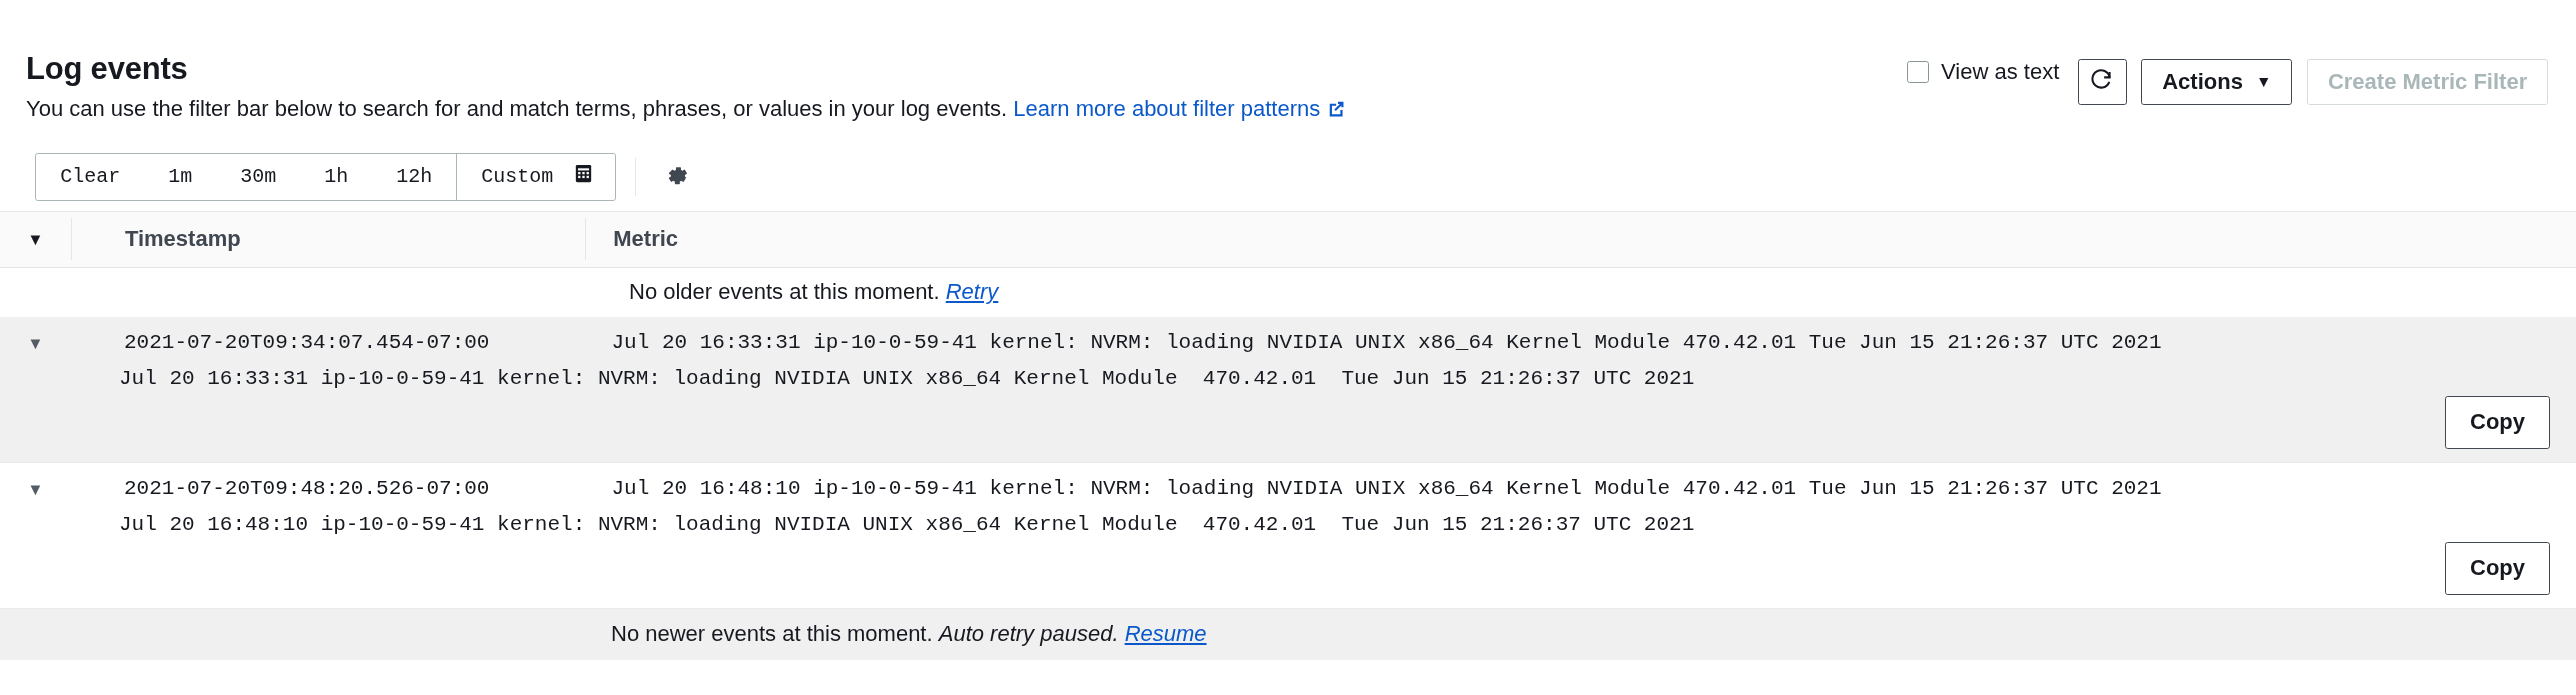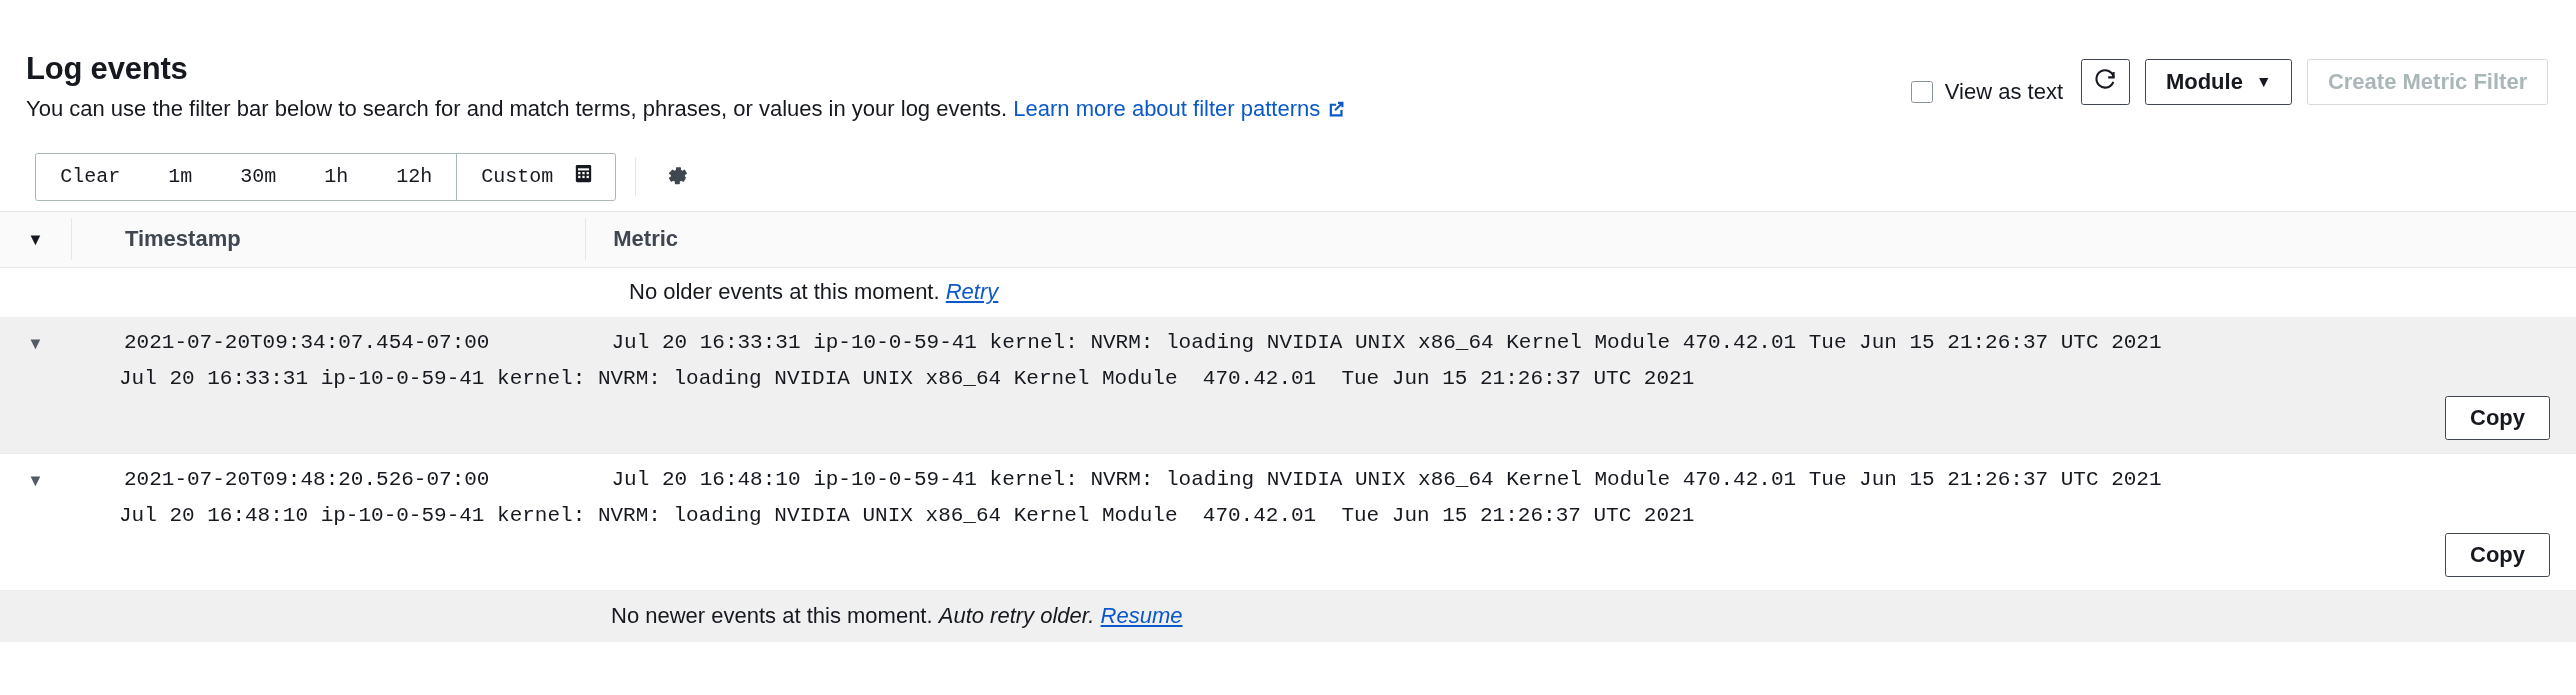--- a/index.html
+++ b/index.html
@@ -23,21 +23,21 @@
   .header-left { flex: 0 0 auto; padding-top: 3.7px; }
   .page-title {
     font-size: 31px; font-weight: bold; letter-spacing: -0.2px;
     color: #16191f; line-height: 1.2; margin: 0 0 7.3px 0;
   }
   .page-desc { font-size: 22px; color: #16191f; line-height: 1.35; }
   .page-desc .link { color: #0a58ca; text-decoration: none; }
   .ext-icon { display: inline-block; vertical-align: -1.8px; margin-left: 6.4px; }
 
   .header-right {
-    margin-left: auto; display: flex; align-items: flex-end; gap: 14.6px;
+    margin-left: auto; display: flex; align-items: flex-start; gap: 14.6px;
     padding-top: 13px; padding-right: 1.8px;
   }
   .checkbox-wrap { display: flex; align-items: center; gap: 12px; margin-right: 3.7px; }
   .checkbox {
     width: 22px; height: 22px; border: 1.8px solid #879596; border-radius: 2.7px;
     background: #ffffff; display: inline-block;
   }
   .checkbox-label { font-size: 22px; color: #16191f; white-space: nowrap; }
 
   .btn {
@@ -120,21 +120,21 @@
     font-size: 21px; color: #16191f; white-space: pre;
   }
   .row-detail {
     font-family: "Liberation Mono", "DejaVu Sans Mono", monospace;
     font-size: 21px; color: #16191f; white-space: pre;
     padding: 13px 0 0 119px;
   }
   .copy-wrap { display: flex; justify-content: flex-end; padding: 5.5px 26px 13px 0; }
   .copy-btn {
     border: 1.8px solid #414750; border-radius: 2.7px; background: #ffffff;
-    color: #16191f; font-size: 22px; font-weight: bold; height: 44px;
+    color: #16191f; font-size: 22px; font-weight: bold; height: 53px;
     padding: 8px 24px; display: inline-flex; align-items: center; cursor: pointer;
     font-family: "Liberation Sans", sans-serif;
   }
 
   .footer-row {
     display: flex; align-items: center; height: 51px;
     background: #f0f0f0; font-size: 22px; color: #16191f;
   }
   .footer-row .note { padding-left: 611px; }
 </style>
@@ -162,21 +162,21 @@
       </label>
 
       <button class="btn btn-icon">
         <span><svg width="26" height="26" viewBox="0 0 24 24" fill="none" stroke="#16191f" stroke-width="1.9">
               <path d="M19 5.5 v5 h-5"></path>
               <path d="M19 10.2 A8 8 0 1 0 18.4 15.4" stroke-linecap="round"></path>
             </svg></span>
       </button>
 
       <button class="btn">
-        <span>Module</span>
+        <span>Actions</span>
         <span class="caret">▼</span>
       </button>
 
       <button class="btn btn-disabled">Create Metric Filter</button>
     </div>
   </div>
 
   <div class="filterbar">
 
     <div class="range-group">
@@ -256,20 +256,20 @@
       </div>
       <div class="row-detail">Jul 20 16:48:10 ip-10-0-59-41 kernel: NVRM: loading NVIDIA UNIX x86_64 Kernel Module  470.42.01  Tue Jun 15 21:26:37 UTC 2021</div>
       <div class="copy-wrap">
         <button class="copy-btn">Copy</button>
       </div>
     </div>
 
     <div class="footer-row">
       <div class="note">
         <span>No newer events at this moment.</span>
-        <span class="note-em">Auto retry older.</span>
+        <span class="note-em">Auto retry paused.</span>
         <a class="note-link" href="#">Resume</a>
       </div>
     </div>
 
   </div>
 </div>
 
 
 </body></html>

